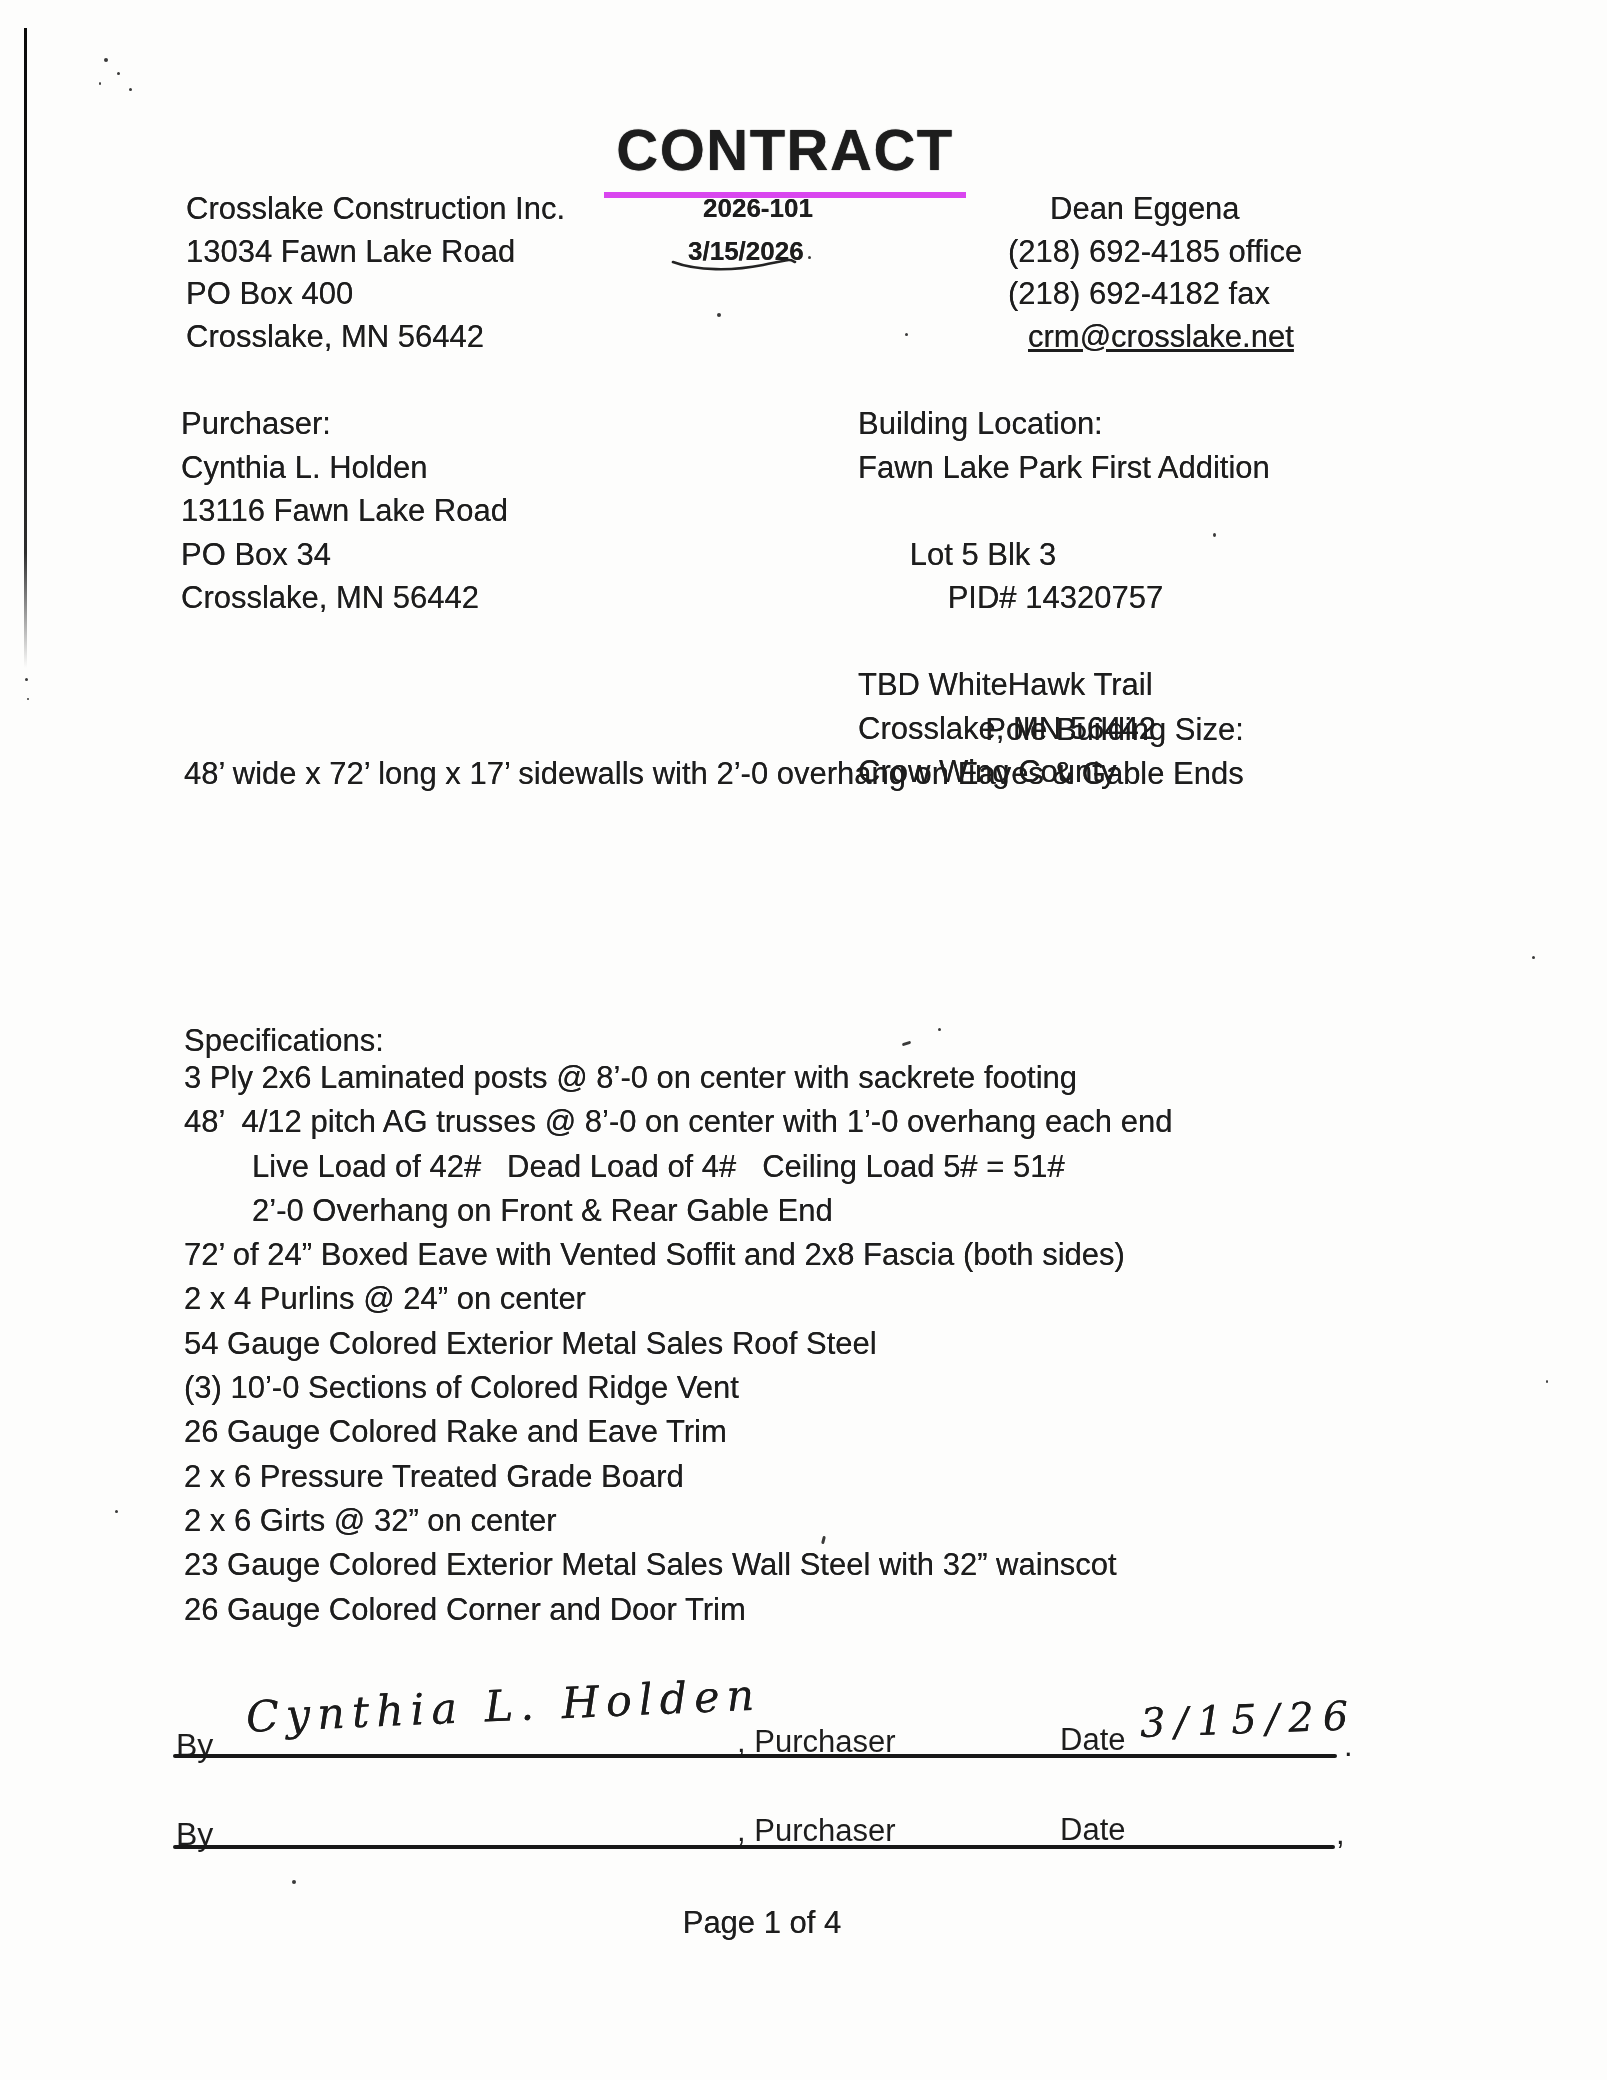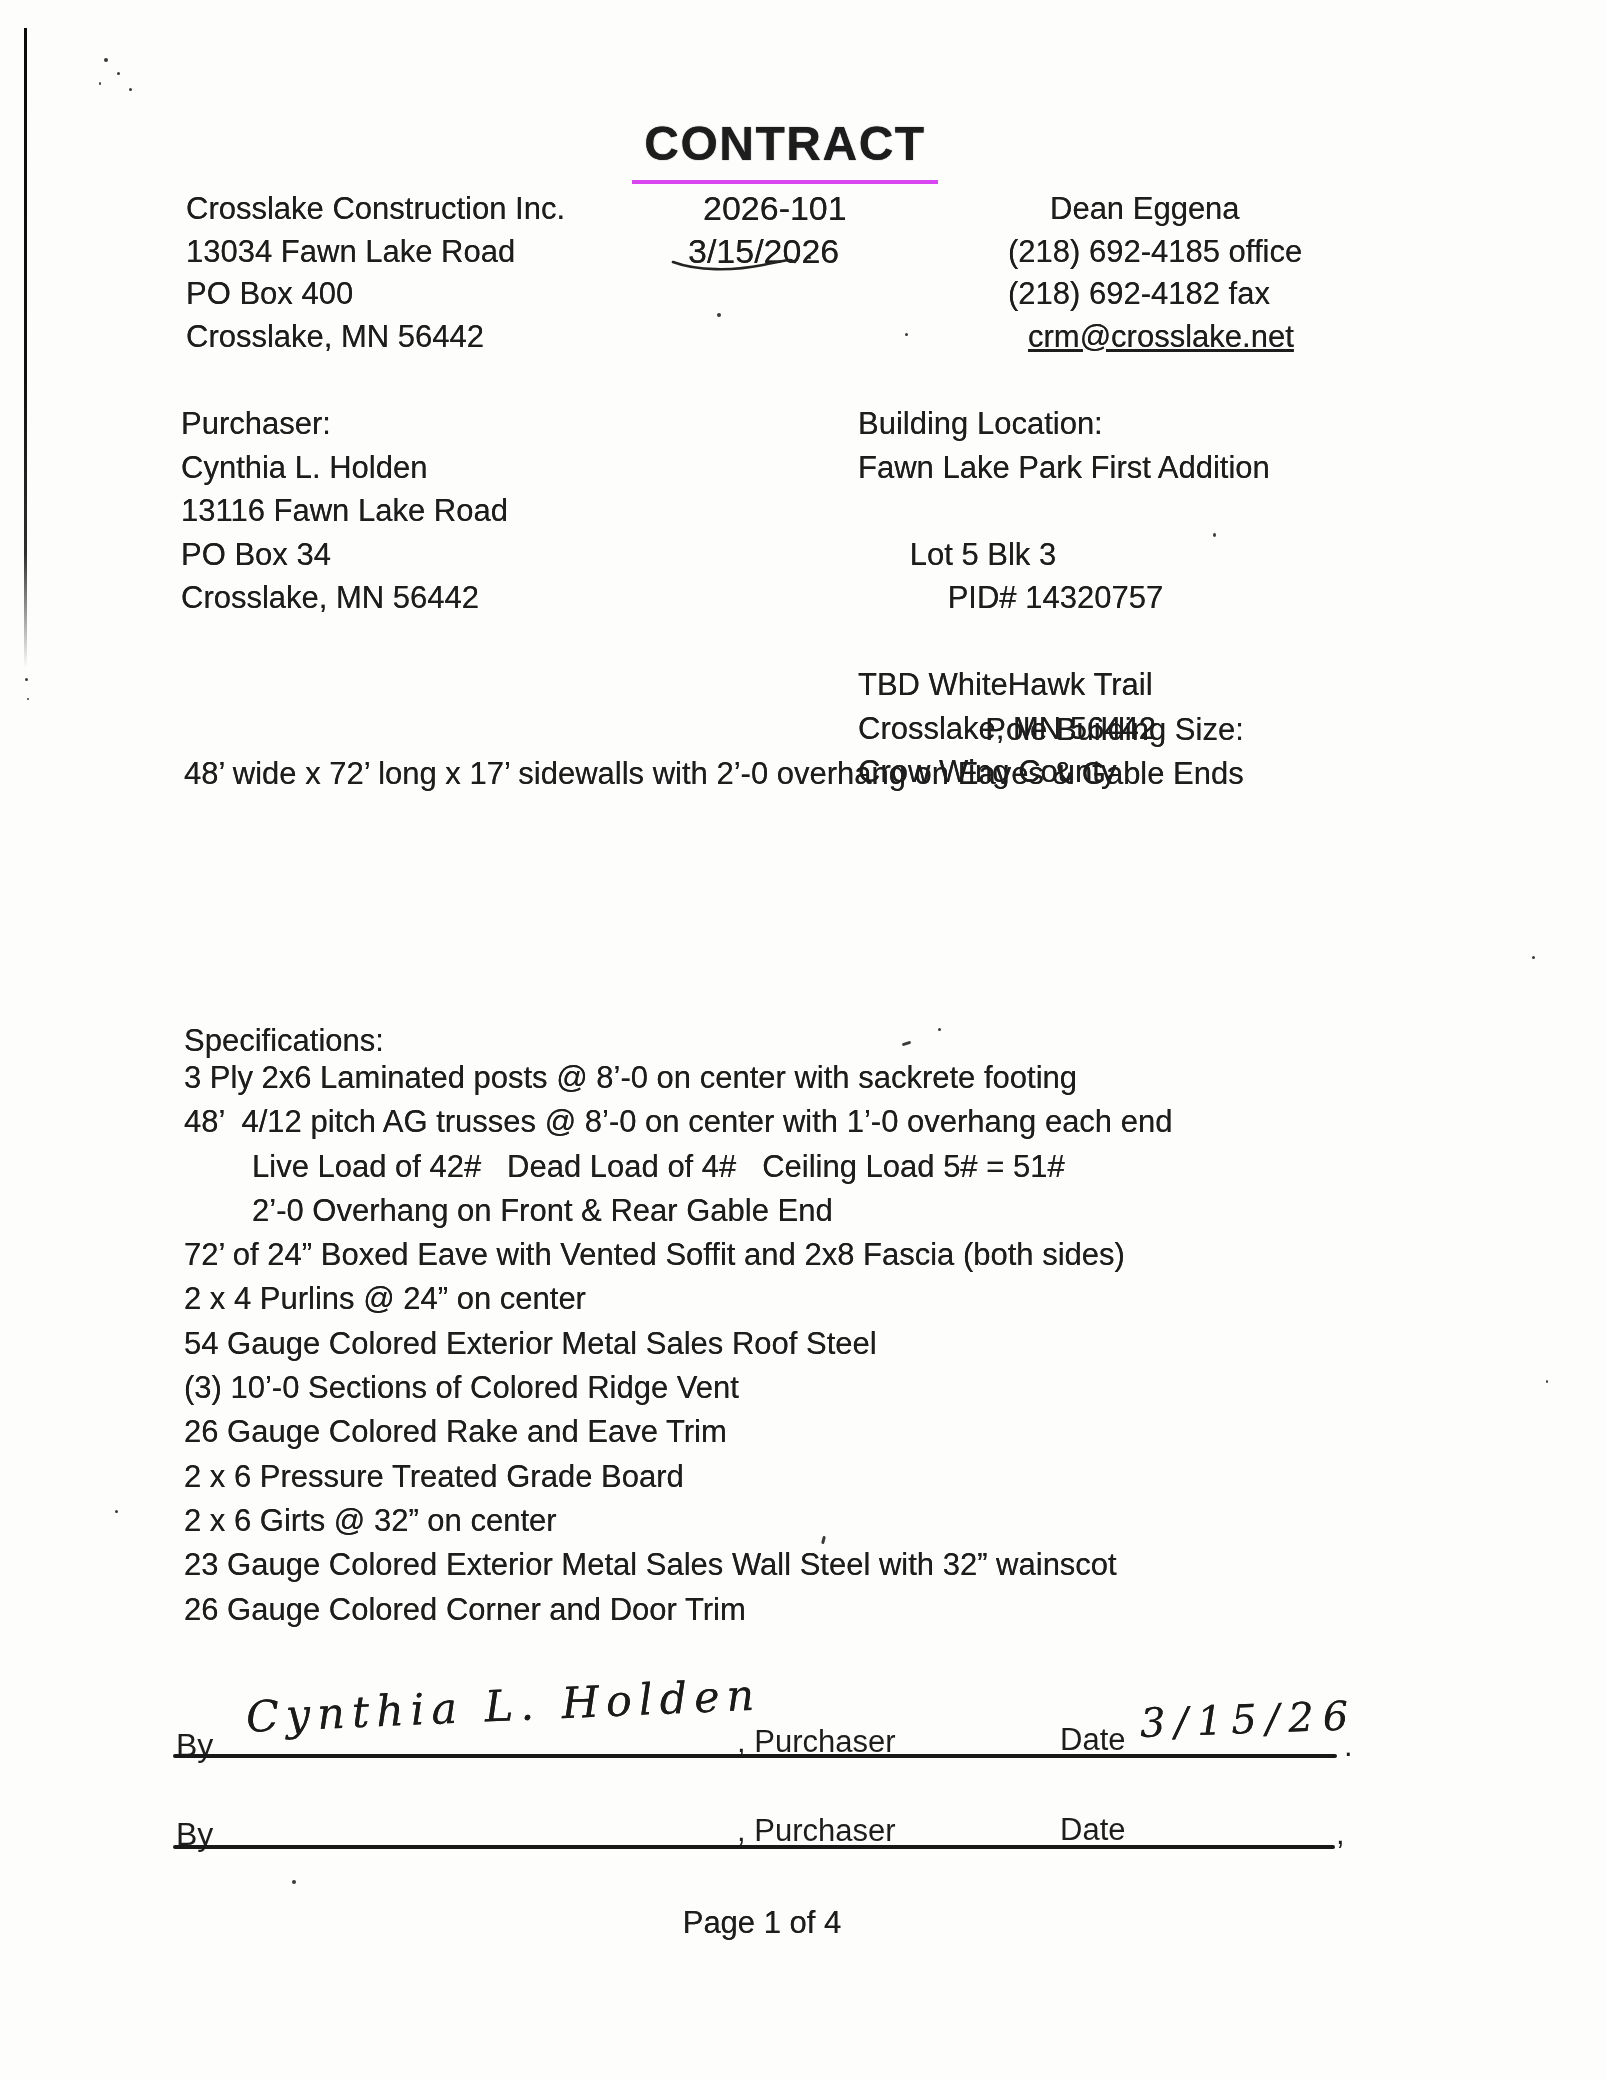--- a/index.html
+++ b/index.html
@@ -12,31 +12,31 @@
     overflow:hidden;
   }
   .page *{box-sizing:border-box;}
   .block{position:absolute;}
   .ln{white-space:pre;font-size:31px;color:#1d1d1d;text-shadow:0 0 0.6px rgba(25,25,25,0.85);}
 
   
   .title-row{position:absolute;left:0;top:116px;width:1570px;text-align:center;}
   .title-text{
     display:inline-block;
-    font-size:48px;font-weight:700;letter-spacing:1.5px;
+    font-size:58px;font-weight:700;letter-spacing:1.5px;
     padding:0 12px 9px 12px;
-    border-bottom:4px solid #d946ef;
+    border-bottom:6px solid #d946ef;
     text-shadow:0 0 1px rgba(10,10,10,0.9);
   }
 
   
   .company{left:186px;top:188px;}
   .company .ln{line-height:42.5px;}
   .meta{left:688px;top:187px;}
-  .meta .ln{line-height:42.5px;font-size:34px;}
+  .meta .ln{line-height:42.5px;font-size:26px;font-weight:bold;}
   .meta .num{margin-left:15px;}
   .contact{left:1008px;top:188px;}
   .contact .ln{line-height:42.5px;}
   .contact .contact-name{margin-left:42px;}
   .contact .contact-email{margin-left:20px;text-decoration:underline;}
   .date-squiggle{position:absolute;left:671px;top:256px;}
 
   
   .purchaser{left:181px;top:402px;}
   .purchaser .ln{line-height:43.5px;}

